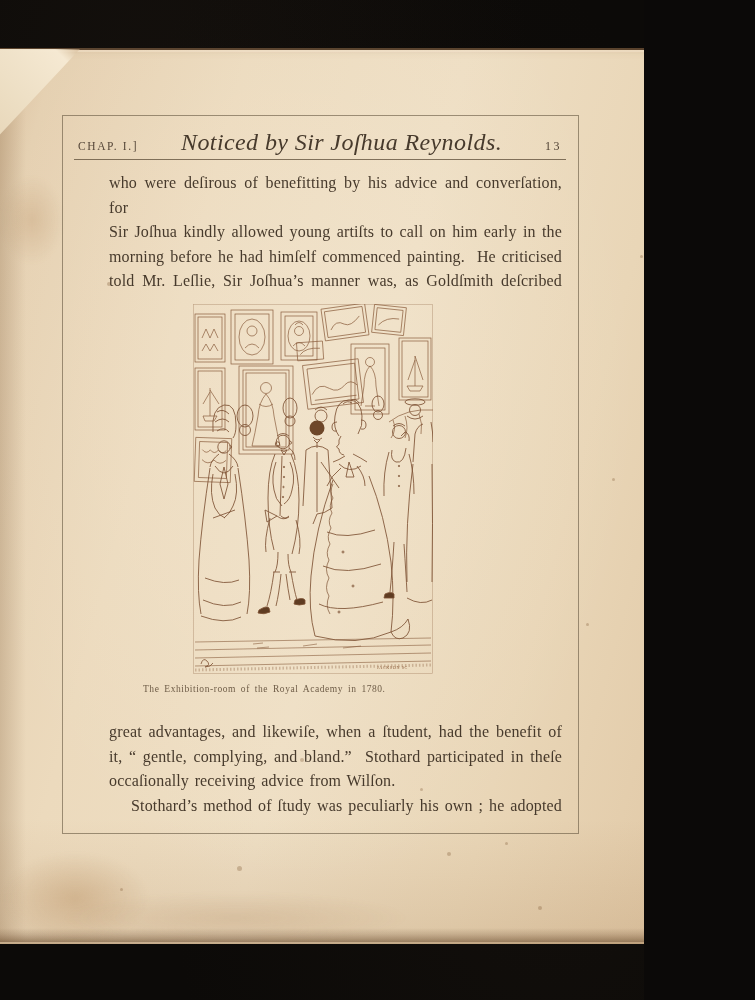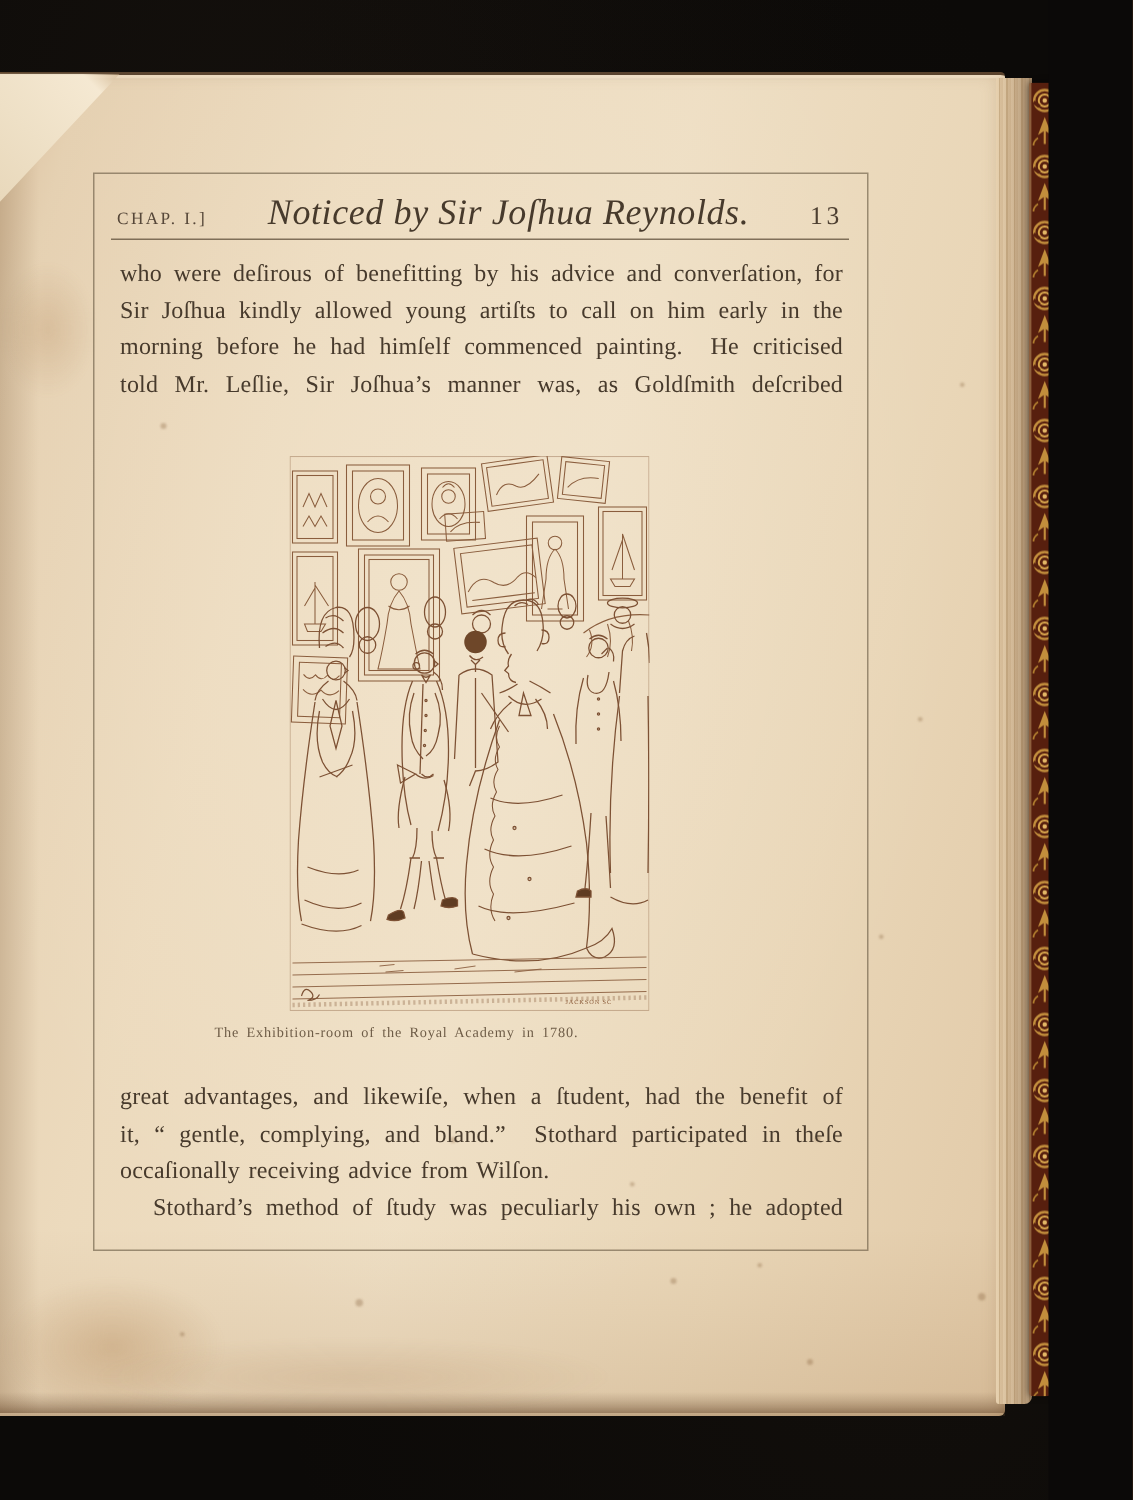--- a/index.html
+++ b/index.html
@@ -2,21 +2,21 @@
 <html><head>
 <meta charset="utf-8">
 <style>
   html,body{margin:0;padding:0;}
   body{
     width:755px;height:1000px;overflow:hidden;
     font-family:"Liberation Serif","DejaVu Serif",serif;
     background:#0b0908;
   }
   .photo{
-    position:relative;width:699px;height:1000px;overflow:hidden;
+    position:relative;width:644px;height:1000px;overflow:hidden;
     background-color:#0c0a08;
     background-image:
       radial-gradient(ellipse at 25% 15%, rgba(62,48,36,.16), transparent 55%),
       radial-gradient(ellipse at 85% 80%, rgba(54,42,30,.14), transparent 50%),
       radial-gradient(ellipse at 60% 40%, rgba(40,32,24,.10), transparent 60%);
   }
   
   .page{
     position:absolute;left:-8px;top:48px;width:678px;height:894px;
     background:linear-gradient(105deg,#d9c09e 0%,#e5d0b1 7%,#ecdabd 28%,#eedec3 52%,#e9d6b7 76%,#e1c9a7 100%);
@@ -52,28 +52,28 @@
   .stain.s2{left:0;top:175px;width:64px;height:90px;background:radial-gradient(ellipse,rgba(160,110,60,.20),transparent 70%);}
   .stain.s3{left:60px;top:892px;width:350px;height:52px;background:radial-gradient(ellipse,rgba(152,102,56,.15),transparent 70%);}
   .fox{position:absolute;border-radius:50%;background:rgba(128,90,52,.32);filter:blur(.6px);}
   
   .rule-frame{position:absolute;left:62px;top:115px;width:515px;height:717px;
     border:1px solid rgba(104,88,66,.62);}
   .header-row{position:absolute;left:78px;top:129px;width:484px;
     display:flex;justify-content:space-between;align-items:baseline;color:#4d3f31;}
   .chap{font-size:11.5px;letter-spacing:1.6px;color:#564739;}
   .running-title{font-style:italic;font-size:24px;letter-spacing:.4px;color:#473a2c;}
-  .pagenum{font-size:17px;letter-spacing:2.5px;color:#4d3f31;}
+  .pagenum{font-size:12px;letter-spacing:2.5px;color:#4d3f31;}
   .header-rule{position:absolute;left:74px;top:159px;width:492px;height:1px;
     background:rgba(100,84,62,.8);}
   .para{position:absolute;left:80px;width:482px;color:#473a2c;font-size:16px;
     line-height:24.5px;letter-spacing:.15px;word-spacing:1.5px;}
   .para1{top:171px;}
   .para2{top:720px;}
-  .tl{text-align:justify;text-align-last:justify;}
+  .tl{text-align:justify;text-align-last:justify;margin-left:29px;}
   .tl.left-last{text-align-last:left;}
   .tl.indent{text-indent:22px;}
   
   .engraving{position:absolute;left:193px;top:304px;width:240px;height:372px;}
   .engraving svg{display:block;width:240px;height:372px;}
   .caption{position:absolute;left:143px;top:684px;width:340px;
     font-size:9.5px;letter-spacing:.55px;word-spacing:2px;color:#6e5c47;}
 </style>
 </head>
 <body>

